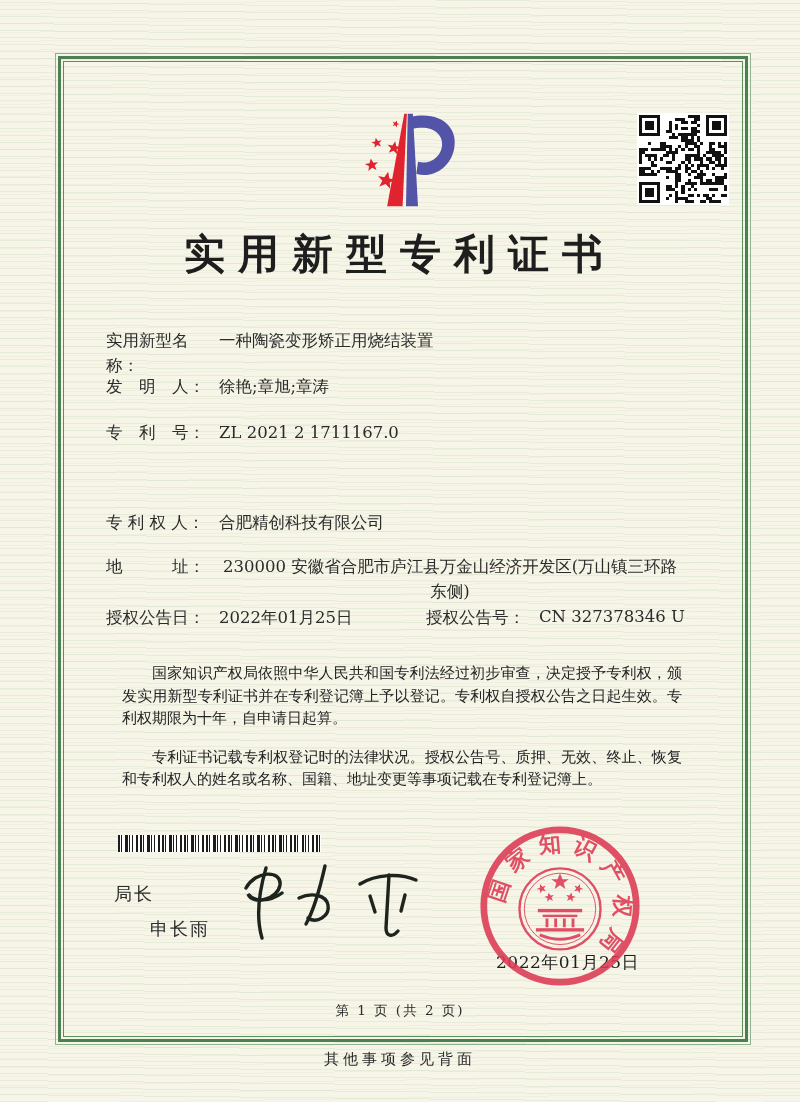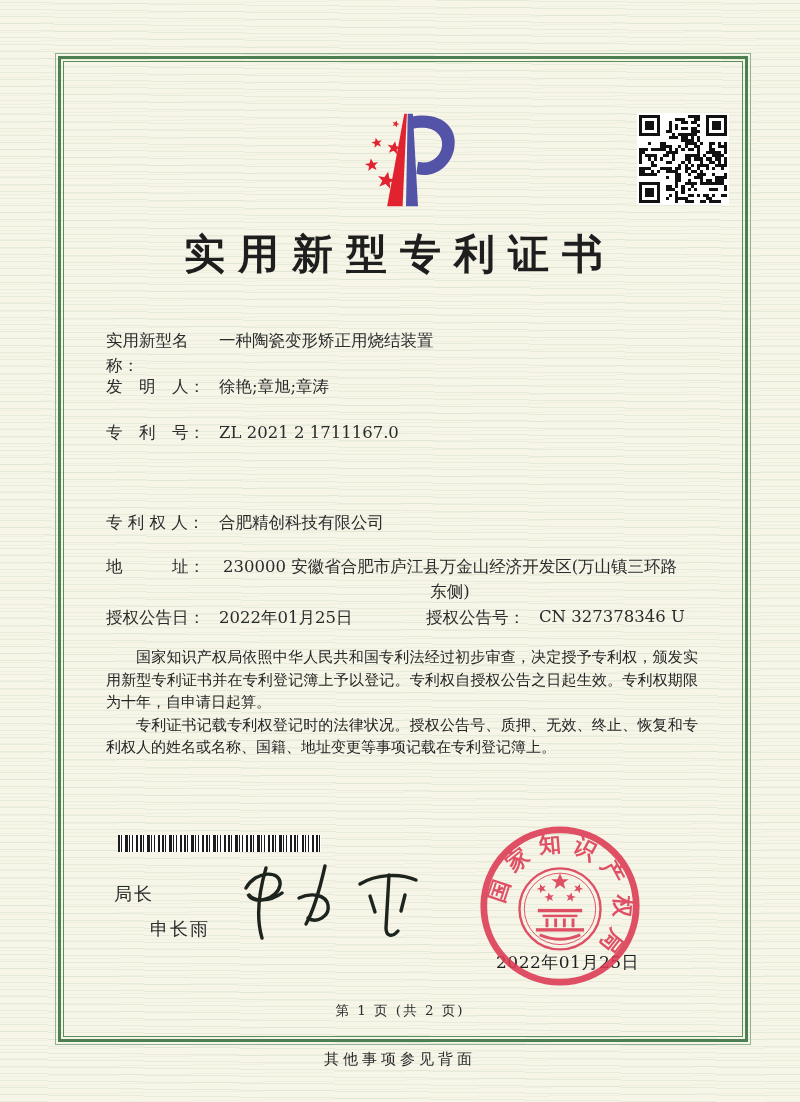--- a/index.html
+++ b/index.html
@@ -33,21 +33,21 @@
   .field-row .lbl{display:inline-block;width:113px;vertical-align:top;}
   .field-row .val{display:inline-block;vertical-align:top;}
   .addr .val{width:462px;text-align:center;}
   .tworow{left:106px;width:600px;font-size:16.5px;height:25px;}
   .tworow span{position:absolute;top:0;white-space:nowrap;}
   .tworow .l1{left:0;}
   .tworow .v1{left:113px;}
   .tworow .l2{left:320px;}
   .tworow .v2{left:433px;}
   .bodytext{left:106px;top:646px;width:592px;font-size:15px;line-height:22.5px;text-align:justify;color:#242424;}
-  .bodytext p{margin:0;text-indent:2em;}
+  .bodytext p{margin:16px;text-indent:2em;}
   .barcode{
     left:118px;top:835px;width:203px;height:17px;background:#fff;
     background-image:repeating-linear-gradient(90deg,
       #1c1c1c 0 2px,#fff 2px 3.5px,#1c1c1c 3.5px 4.5px,#fff 4.5px 7.5px,
       #1c1c1c 7.5px 10px,#fff 10px 11px,#1c1c1c 11px 12px,#fff 12px 14.5px,
       #1c1c1c 14.5px 15.5px,#fff 15.5px 18px,#1c1c1c 18px 20.5px,#fff 20.5px 22px);
   }
   .director-title{left:114px;top:882px;font-size:18px;letter-spacing:2px;font-family:"DejaVu Sans","Liberation Sans",sans-serif;}
   .director-name{left:114px;top:917px;font-size:18px;letter-spacing:2px;font-family:"DejaVu Sans","Liberation Sans",sans-serif;margin-left:36px;}
   .signature{left:228px;top:852px;width:205px;height:100px;}

